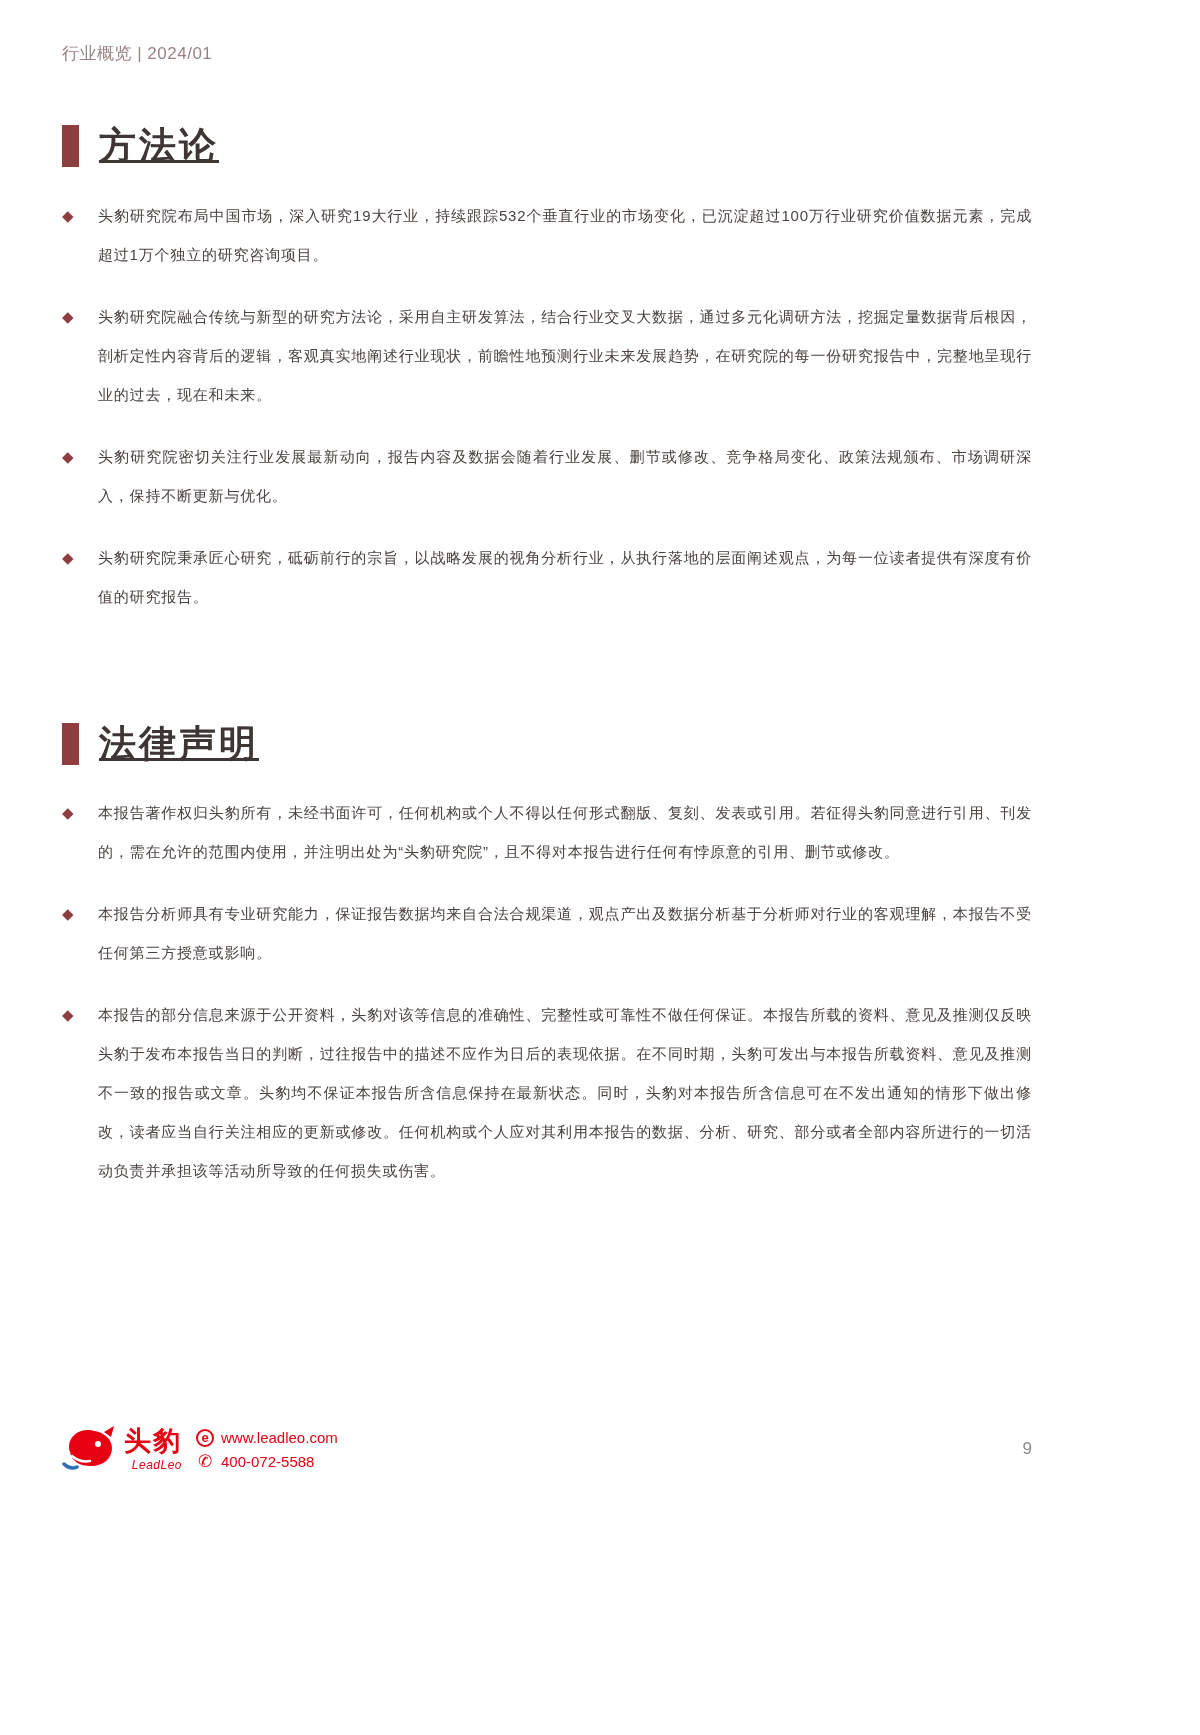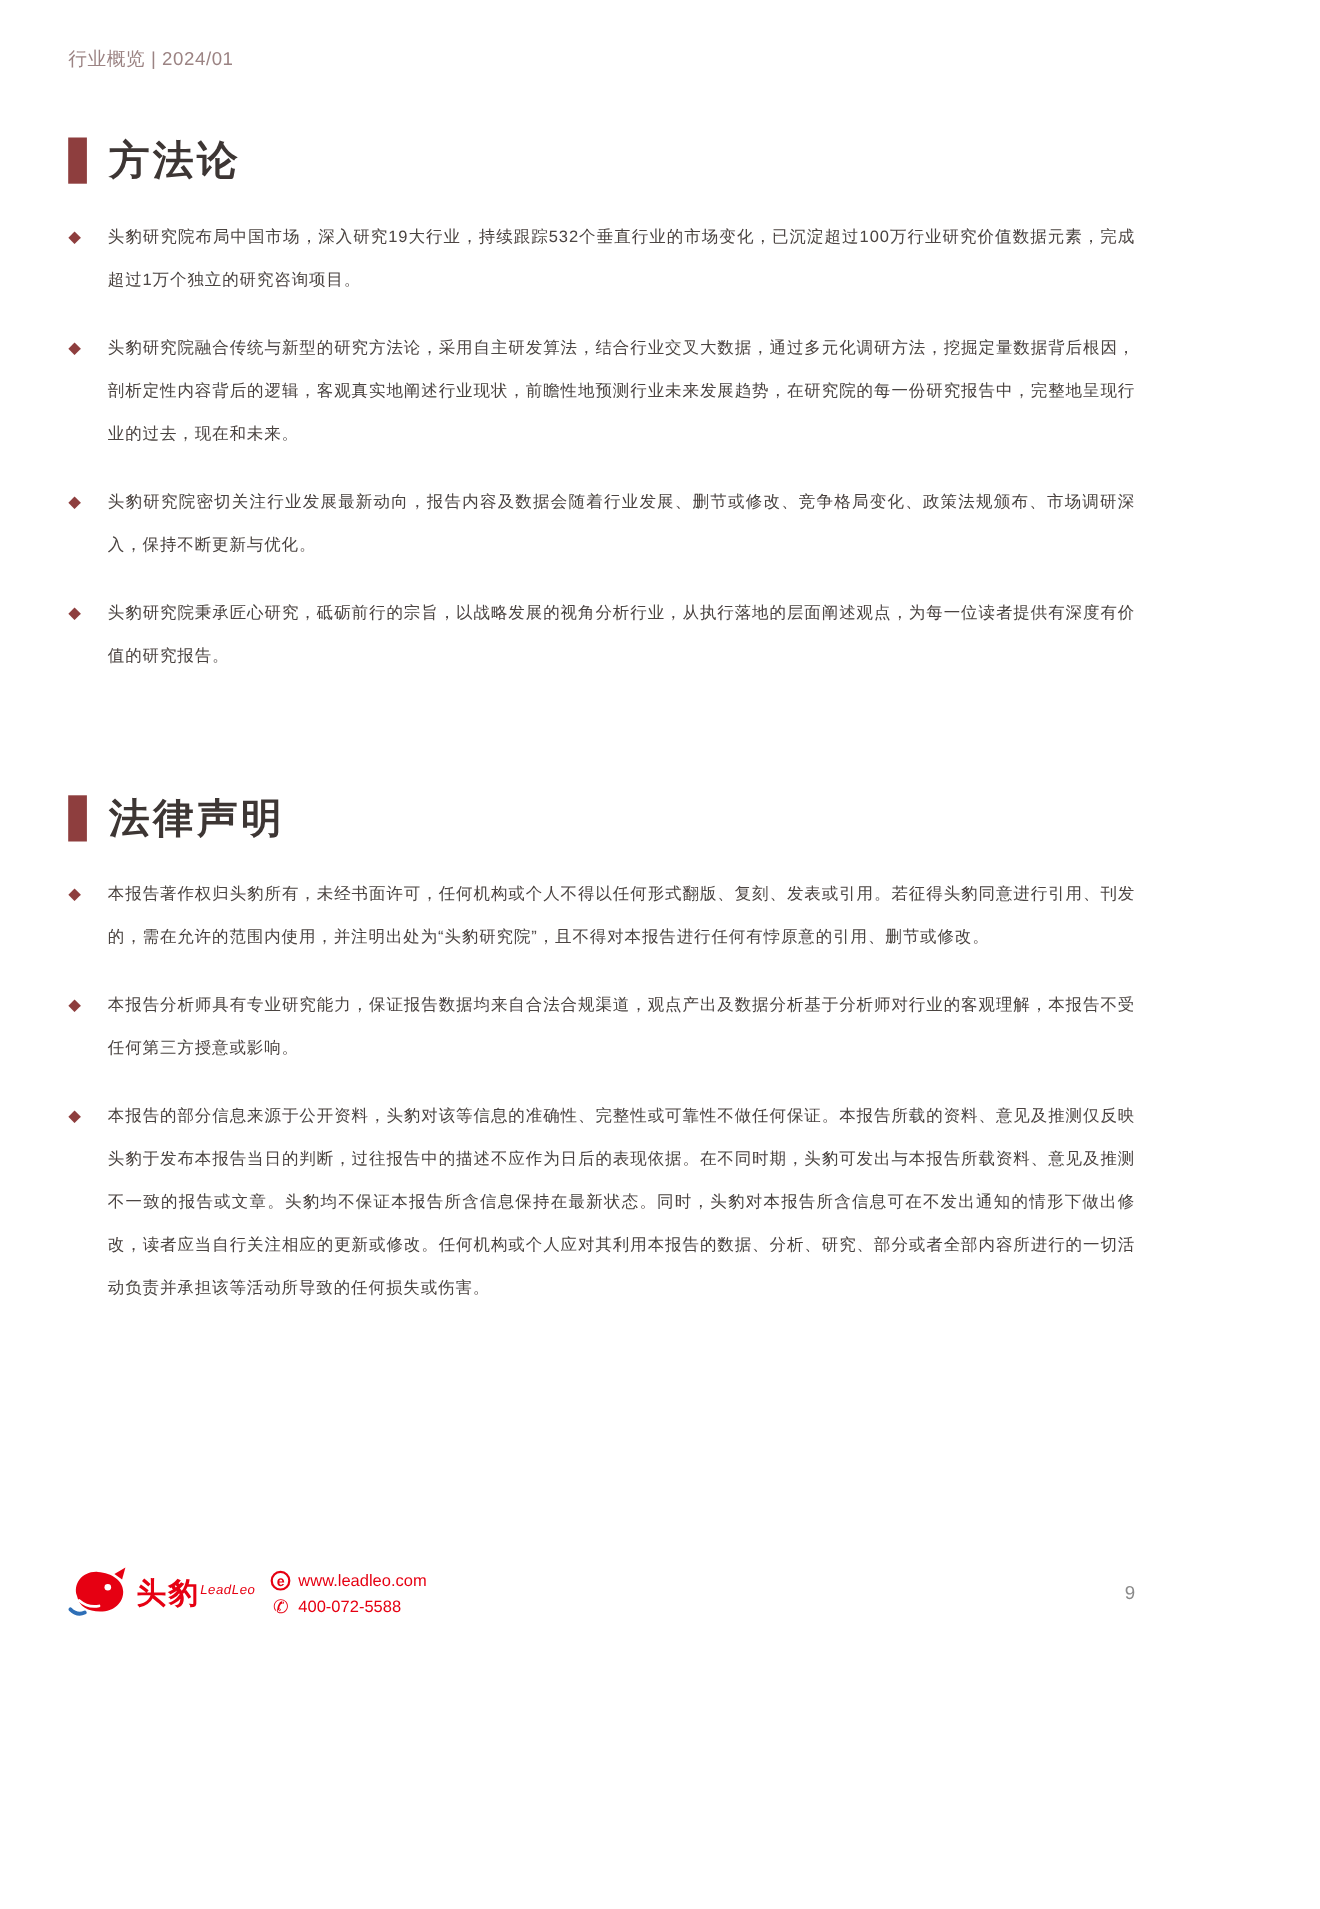--- a/index.html
+++ b/index.html
@@ -37,20 +37,21 @@
     height: 42px;
     background: var(--accent, #8e3e3e);
     flex: 0 0 auto;
   }
   .section-title {
     font-size: 37px;
     font-weight: 700;
     letter-spacing: 3px;
     color: #3d3634;
     line-height: 1.15;
+    text-decoration: underline;
   }
   .bullets {
     list-style: none;
     margin-top: 28px;
   }
   .bullet {
     position: relative;
     padding-left: 36px;
     margin-bottom: 23px;
     font-size: 15px;
@@ -76,22 +77,22 @@
     align-items: center;
   }
   .logo {
     display: flex;
     align-items: center;
     gap: 8px;
   }
   .logo-mark { flex: 0 0 auto; }
   .brand-text {
     display: flex;
-    flex-direction: row;
-    align-items: flex-start;
+    flex-direction: column;
+    align-items: flex-end;
     line-height: 1;
   }
   .brand-name {
     color: var(--brand-red, #e60012);
     font-size: 27px;
     font-weight: 700;
     letter-spacing: 2px;
   }
   .brand-sub {
     color: var(--brand-red, #e60012);

